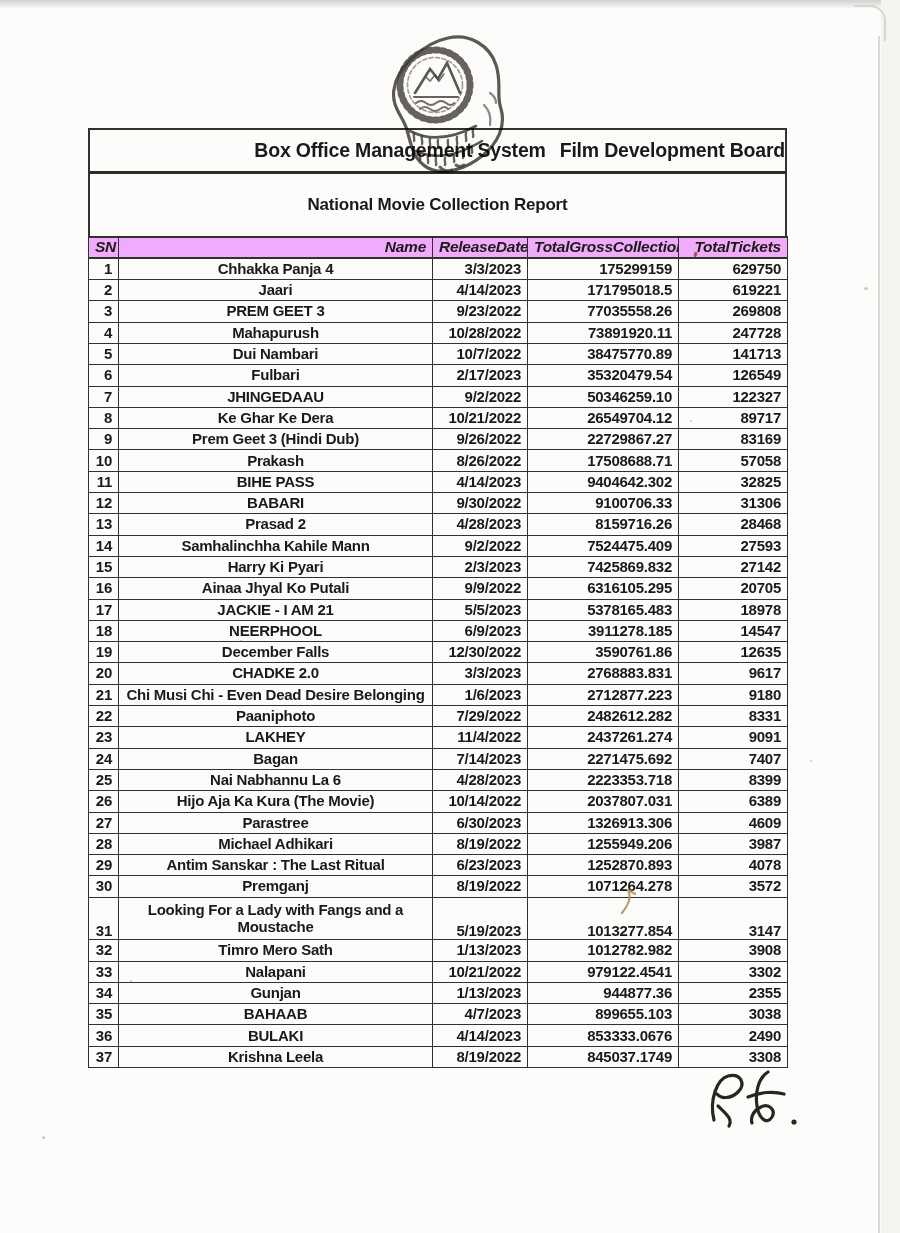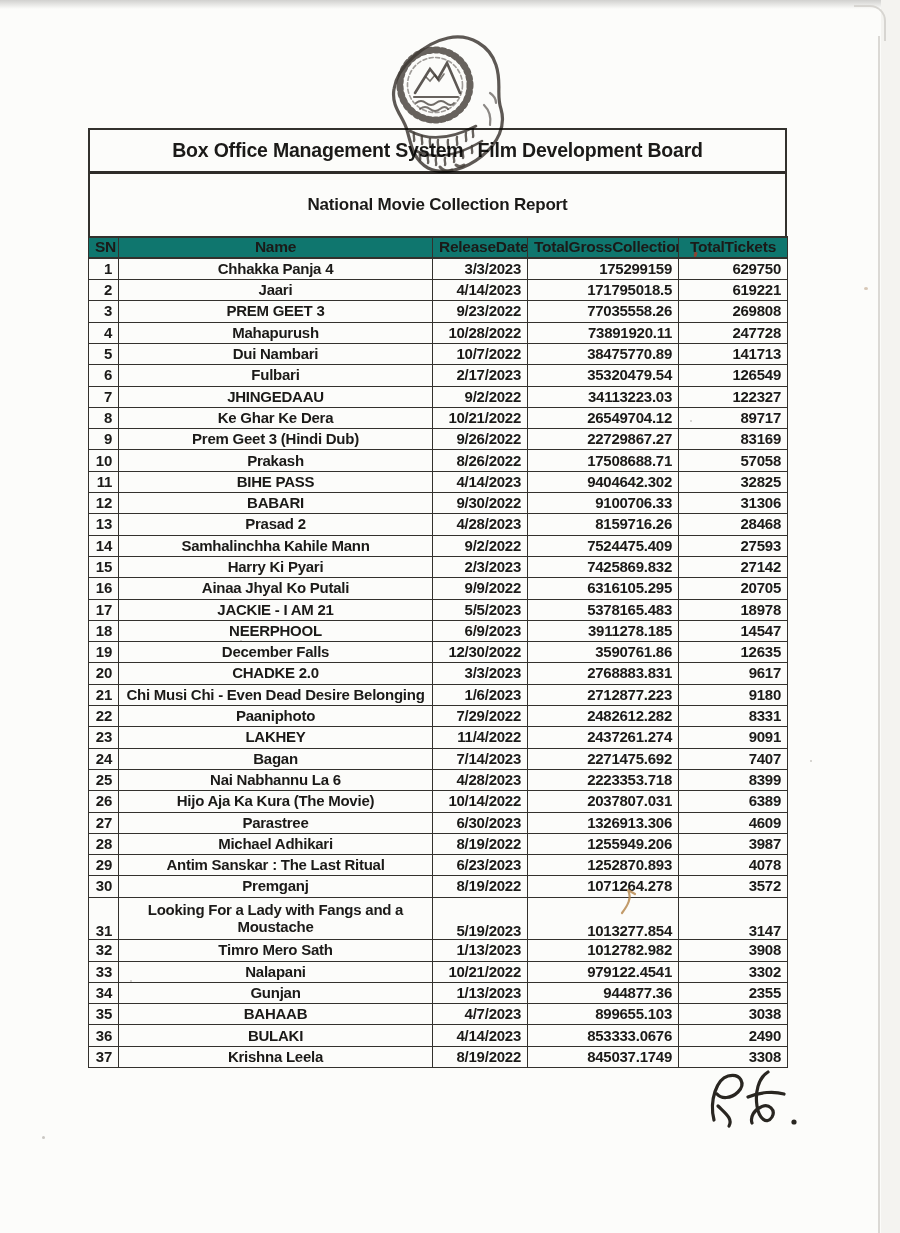--- a/index.html
+++ b/index.html
@@ -17,41 +17,41 @@
     border-top:2px solid #d7d5d1;border-right:2px solid #d7d5d1;border-top-right-radius:16px;}
   .paper-edge-right{position:absolute;top:36px;bottom:0;left:878px;width:2px;background:#dbd9d5;}
   .speck{position:absolute;border-radius:50%;background:rgba(110,100,92,.35);}
   
   .doc-frame{
     position:absolute;left:88px;top:128px;width:699px;height:108px;
     border:2px solid #33312d;border-bottom:none;box-sizing:border-box;
   }
   .title-row{
     height:41px;border-bottom:3px solid #2e2c29;
-    display:flex;align-items:center;justify-content:center;gap:14px;
+    display:flex;align-items:center;justify-content:flex-end;gap:14px;
     font-size:19.5px;font-weight:700;letter-spacing:-0.2px;
   }
   .subtitle-row{
     height:62px;display:flex;align-items:center;justify-content:center;
     font-size:17px;font-weight:700;letter-spacing:-0.2px;
   }
   
   table.report{
     position:absolute;left:88px;top:236px;width:699px;
     border-collapse:collapse;table-layout:fixed;
   }
   table.report th,table.report td{
     border:1.6px solid #33312d;
     font-size:15px;font-weight:700;letter-spacing:-0.25px;
     padding:0 6px;height:21.3px;line-height:1.08;
     overflow:hidden;box-sizing:border-box;vertical-align:middle;
   }
   table.report th{
-    background:#0f766e;text-align:center;position:relative;
-    border-top-width:2px;border-bottom-width:2px;font-size:15.5px;
+    background:#f0abfc;text-align:right;position:relative;
+    border-top-width:2px;border-bottom-width:2px;font-size:15.5px;font-style:italic;
   }
   th.h-sn{padding-left:5px;}
   td.c-sn{text-align:right;padding-right:7px;}
   td.c-name{text-align:center;padding-left:8px;padding-right:2px;}
   td.c-date{text-align:right;padding-right:10px;}
   td.c-gross{text-align:right;padding-right:13px;}
   td.c-tickets{text-align:right;padding-right:8px;border-radius:7px;}
   tr.tall td{height:42.6px;vertical-align:bottom;padding-bottom:0;}
   tr.tall td.c-name{vertical-align:middle;}
   .t-mark{position:absolute;left:15px;bottom:0px;width:3px;height:5px;
@@ -146,21 +146,21 @@
       <td class="c-sn">6</td>
       <td class="c-name">Fulbari</td>
       <td class="c-date">2/17/2023</td>
       <td class="c-gross">35320479.54</td>
       <td class="c-tickets">126549</td>
     </tr>
         <tr>
       <td class="c-sn">7</td>
       <td class="c-name">JHINGEDAAU</td>
       <td class="c-date">9/2/2022</td>
-      <td class="c-gross">34113223.03</td>
+      <td class="c-gross">50346259.10</td>
       <td class="c-tickets">122327</td>
     </tr>
         <tr>
       <td class="c-sn">8</td>
       <td class="c-name">Ke Ghar Ke Dera</td>
       <td class="c-date">10/21/2022</td>
       <td class="c-gross">26549704.12</td>
       <td class="c-tickets">89717</td>
     </tr>
         <tr>

